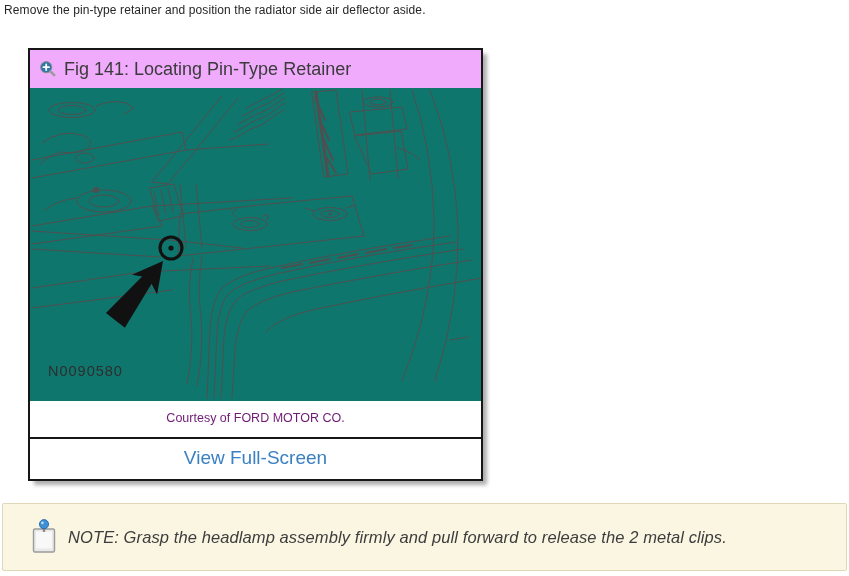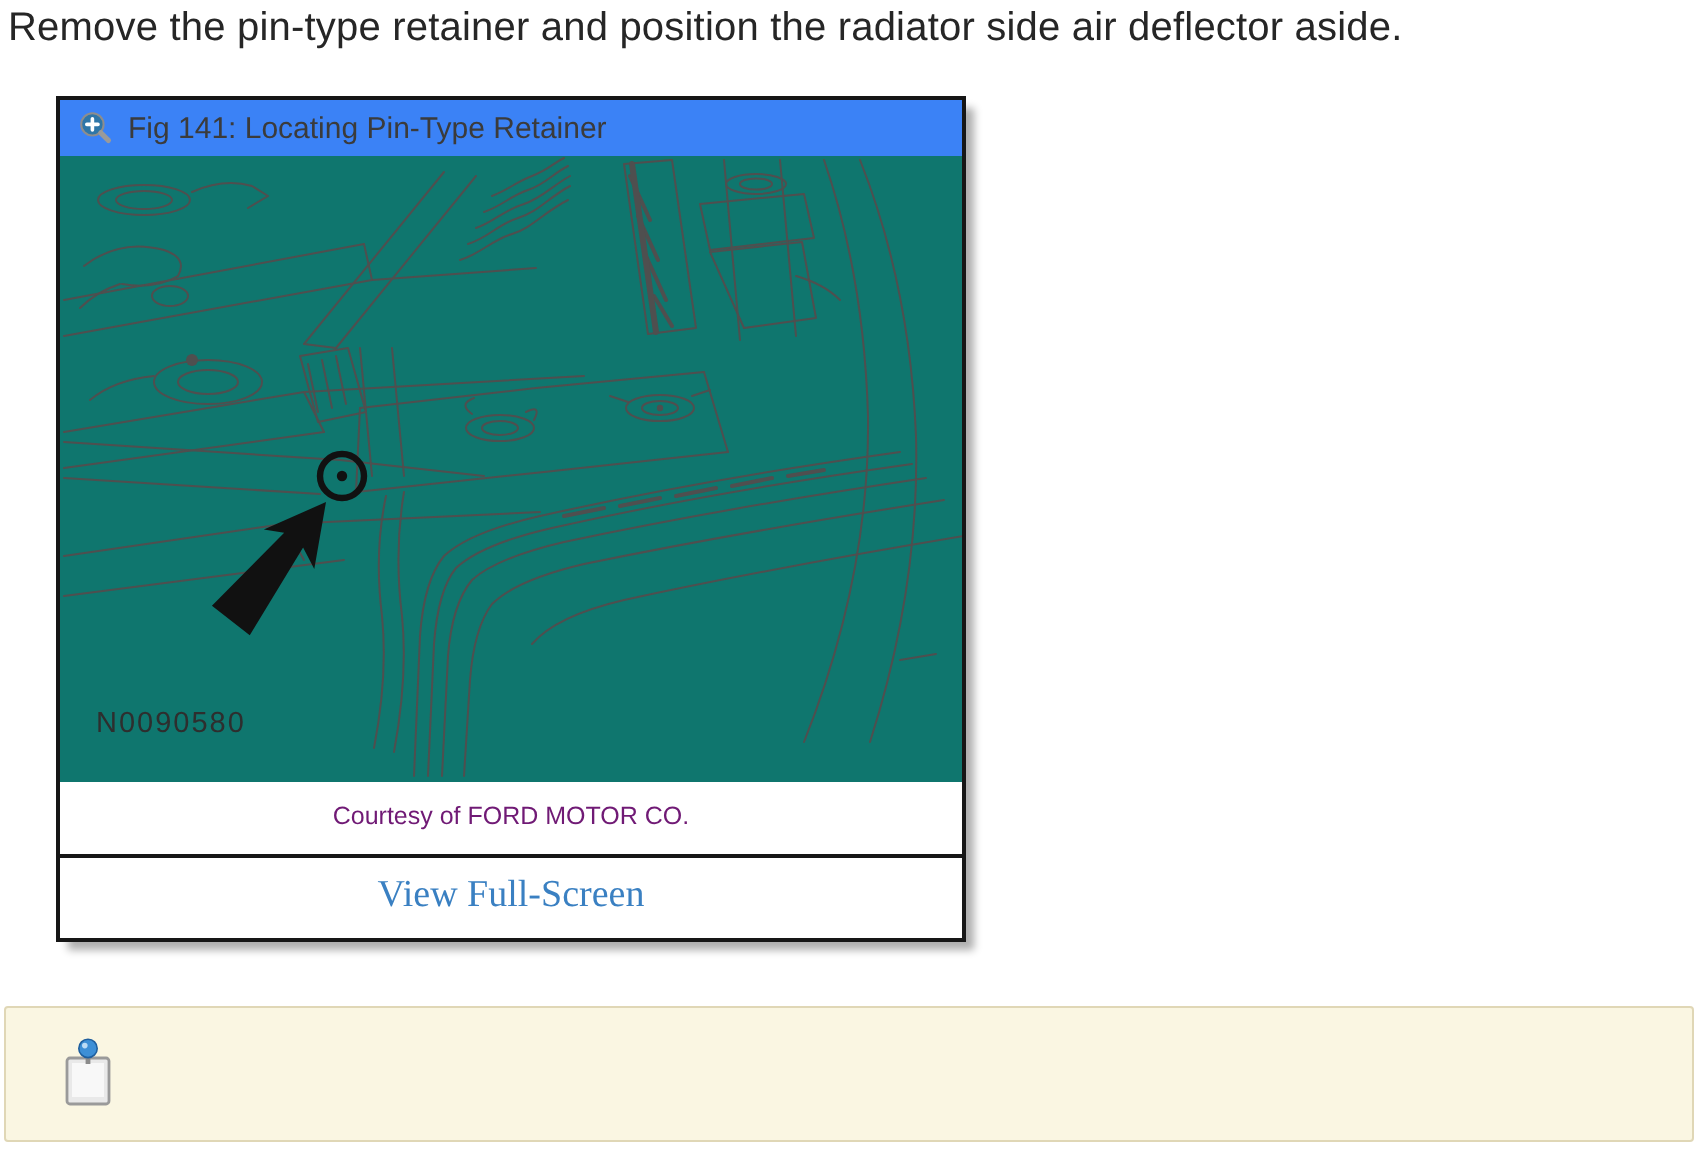--- a/index.html
+++ b/index.html
@@ -2,45 +2,44 @@
 <html><head>
 <meta charset="utf-8">
 <style>
   * { margin:0; padding:0; box-sizing:border-box; }
   html,body { width:849px; height:576px; background:#ffffff; overflow:hidden;
     font-family:"Liberation Sans", sans-serif; }
   body { position:relative; }
 
   .instruction {
     position:absolute; top:3px; left:4px; width:830px;
-    font-size:20px; color:#262626; letter-spacing:.1px;
+    font-size:12px; color:#262626; letter-spacing:.1px;
   }
 
   
   .figure-card {
     position:absolute; left:28px; top:48px; width:455px;
     background:#ffffff; border:2px solid #161616;
     box-shadow:5px 5px 4px -1px rgba(0,0,0,0.32);
   }
   .figure-header {
-    height:28px; background:#3b82f6;
+    height:38px; background:#f0abfc;
     display:flex; align-items:center; gap:7px; padding:0 9px;
-    font-size:15px; color:#3b3b3b;
+    font-size:18px; color:#3b3b3b;
   }
   .zoom-btn { width:18px; height:18px; display:inline-flex; cursor:pointer; flex:0 0 auto; }
   .figure-image { height:313px; position:relative; background:#0f766e; overflow:hidden; }
   .figure-image svg { display:block; }
   .courtesy {
     text-align:center; font-size:12.5px; color:#701a75;
     padding:10px 0 12px;
   }
   .fullscreen-row {
     border-top:2px solid #161616; text-align:center;
     padding:8px 0 10px;
-    font-family:Liberation Serif, serif;
   }
   .fullscreen-link {
     font-size:19px; color:#3a80c2; text-decoration:none; cursor:pointer;
     display:inline-block;
   }
 
   
   .note-box {
     position:absolute; left:2px; top:503px; width:845px; height:68px;
     background:#faf6e2; border:1px solid #e0d7b6; border-radius:2px;
@@ -175,13 +174,14 @@
 <div class="note-box">
   <span class="note-icon">
     <svg viewBox="0 0 26 36" width="26" height="36">
       <rect x="2.5" y="10" width="21" height="23" rx="1.5" fill="#e9e9e9" stroke="#9a9a9a" stroke-width="1.4"></rect>
       <rect x="5" y="12.5" width="16" height="17" fill="#f8f8f8" stroke="none"></rect>
       <line x1="13" y1="5" x2="13" y2="13" stroke="#8b8b8b" stroke-width="2.4"></line>
       <circle cx="13" cy="5.2" r="4.6" fill="#3d8fd6" stroke="#1f5f9e" stroke-width="0.8"></circle>
       <circle cx="11.4" cy="3.8" r="1.4" fill="#bcdcf5" stroke="none"></circle>
     </svg>
   </span>
+  <span class="note-text">NOTE: Grasp the headlamp assembly firmly and pull forward to release the 2 metal clips.</span>
 </div>
 
 </body></html>

